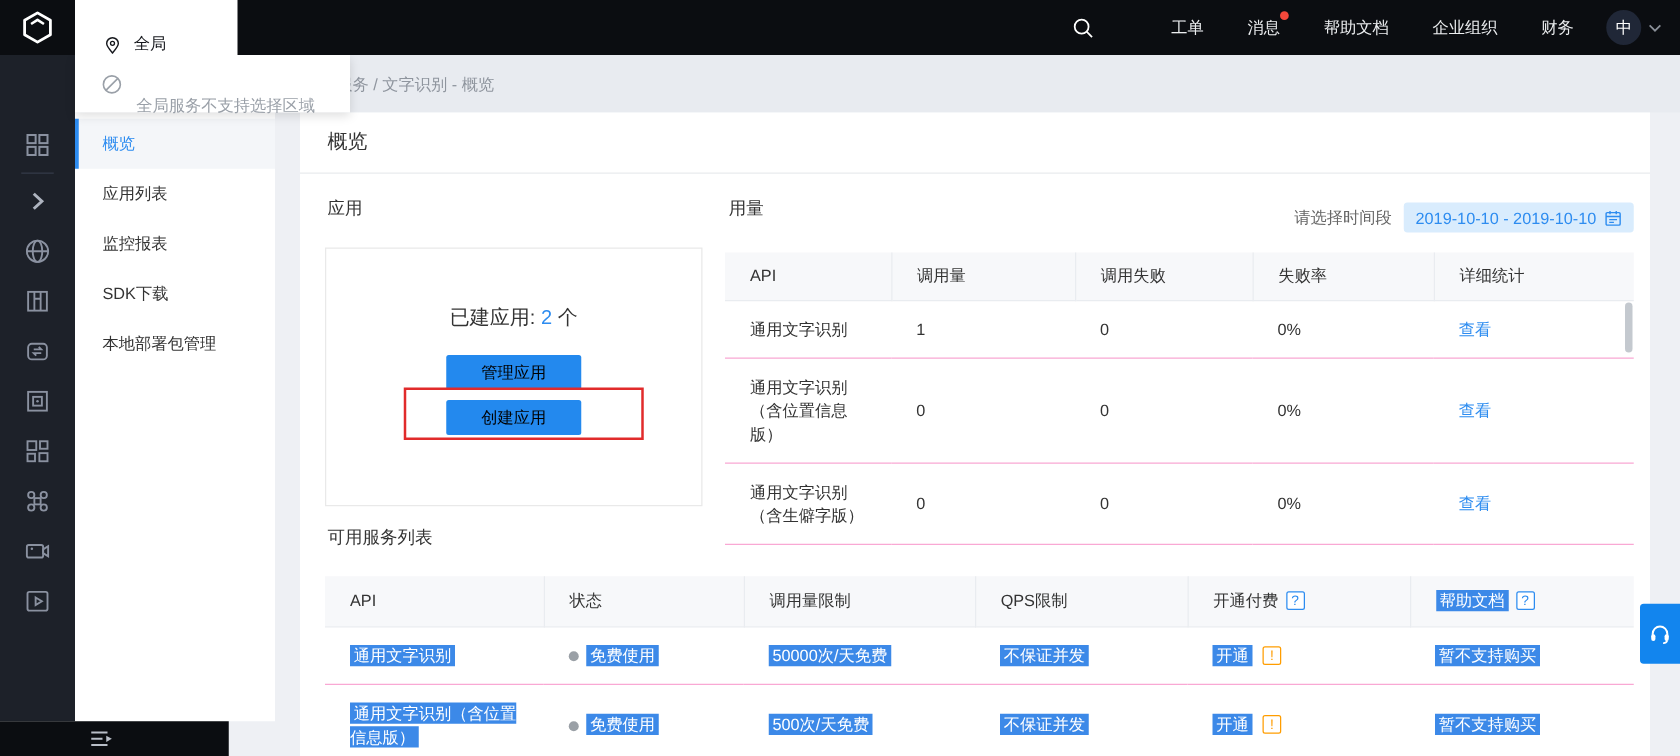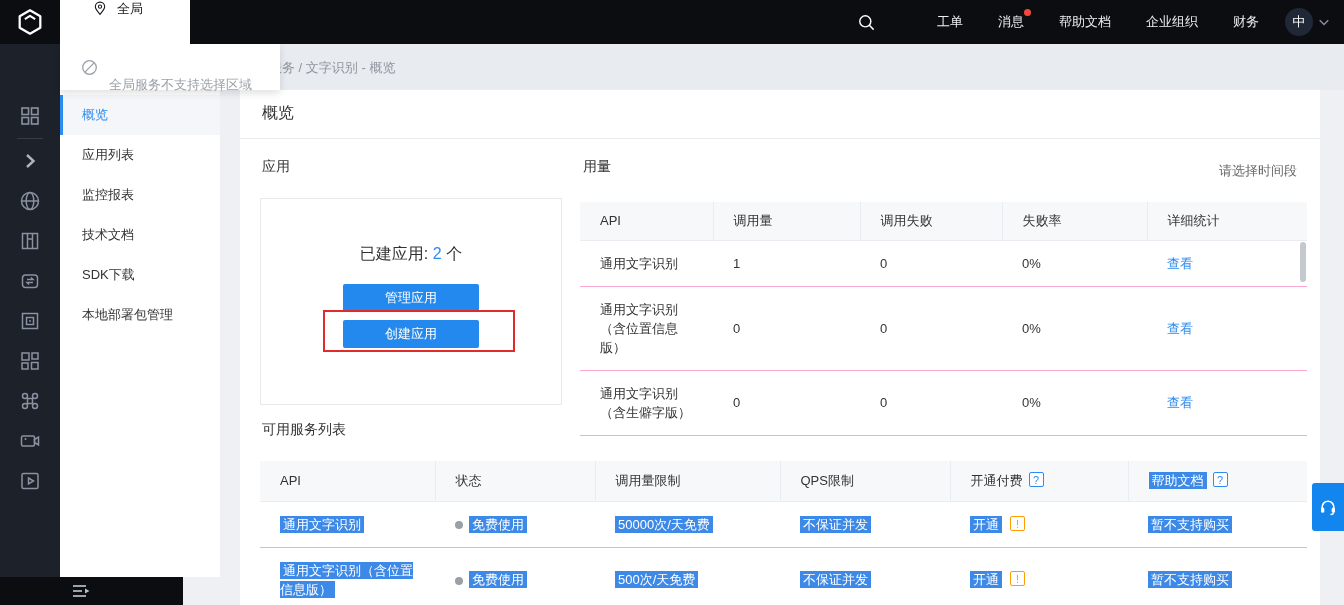--- a/index.html
+++ b/index.html
@@ -8,21 +8,21 @@
     position:relative; overflow:hidden;
     background:#eef0f4;
     font-family:"Liberation Sans","DejaVu Sans",sans-serif;
     color:#333;
   }
   svg { display:block; }
 
   
   .topbar { position:absolute; left:0; top:0; width:1344px; height:44px; background:#0b0d11; z-index:40; }
   .logo-box { position:absolute; left:0; top:0; width:60px; height:44px; display:flex; align-items:center; justify-content:center; cursor:pointer; }
-  .region-sel { position:absolute; left:60px; top:0; width:130px; height:44px; background:#fff; display:flex; align-items:flex-start; padding-left:32px; gap:9px; cursor:pointer; }
+  .region-sel { position:absolute; left:60px; top:0; width:130px; height:44px; background:#fff; display:flex; align-items:flex-end; padding-left:22px; gap:9px; cursor:pointer; }
   .region-label { font-size:13px; color:#16181d; }
   .topbar-right { position:absolute; right:14px; top:0; height:44px; display:flex; align-items:center; }
   .search-btn { margin-right:26px; cursor:pointer; }
   .nav-item { position:relative; color:#eceef0; font-size:13px; margin-left:35px; cursor:pointer; white-space:nowrap; }
   .nav-item:first-of-type { margin-left:0; }
   .badge-dot { position:absolute; top:-4px; right:-7px; width:7px; height:7px; border-radius:50%; background:#f5483b; }
   .avatar-wrap { display:flex; align-items:center; margin-left:26px; gap:5px; cursor:pointer; }
   .avatar { width:28px; height:28px; border-radius:50%; background:#202737; color:#fff; font-size:13px; display:flex; align-items:center; justify-content:center; }
 
   
@@ -52,21 +52,21 @@
   .usage-label { left:343px; top:68px; }
   .services-label { left:22px; top:331px; }
 
   .date-row { position:absolute; top:72px; right:13px; display:flex; align-items:center; }
   .date-caption { font-size:13px; color:#666; margin-right:10px; }
   .date-chip { height:24px; background:#d9ecfd; border-radius:3px; color:#2d8cf0; font-size:13px; display:flex; align-items:center; padding:0 9px; gap:6px; cursor:pointer; }
 
   .app-card { position:absolute; left:20px; top:108px; width:302px; height:207px; border:1px solid #e9e9e9; }
   .app-count { position:absolute; left:0; top:45px; width:100%; text-align:center; font-size:16px; color:#333; }
   .app-count .count-num { color:#2d8cf0; }
-  .btn { position:absolute; left:50%; transform:translateX(-50%); width:136px; height:28px; background:#2389ee; color:#ffffff; font-size:13px; border:none; border-radius:2px; cursor:pointer; font-family:inherit; }
+  .btn { position:absolute; left:50%; transform:translateX(-50%); width:108px; height:28px; background:#2389ee; color:#000000; font-size:13px; border:none; border-radius:2px; cursor:pointer; font-family:inherit; }
   .btn-manage { top:85px; }
   .btn-create { top:121px; }
   .annotation { position:absolute; left:83px; top:220px; width:192px; height:42px; border:2px solid #e12b2b; z-index:6; pointer-events:none; }
 
   
   .tbl { display:table; border-collapse:collapse; font-size:13px; color:#333; table-layout:fixed; }
   .trow { display:table-row; }
   .hcell { display:table-cell; background:#f7f8fa; height:38px; vertical-align:middle; padding:0 10px 0 20px;
            border-right:1px solid #e9ecf0; border-bottom:1px solid #e9ecf0; }
   .hcell.last { border-right:none;padding-left:20px; }
@@ -216,21 +216,20 @@
         <rect x="4" y="4.5" width="16" height="15" rx="1.5"></rect>
         <path d="M10.5 9l5 3-5 3z"></path>
       </svg>
   </span>
 </div>
 
 <div class="product-menu">
   <div class="menu-item active">概览</div>
   <div class="menu-item">应用列表</div>
   <div class="menu-item">监控报表</div>
-  <div class="menu-item">技术文档</div>
   <div class="menu-item">SDK下载</div>
   <div class="menu-item">本地部署包管理</div>
 </div>
 
 <div class="sidebar-footer">
   <span>
     <svg width="19" height="14" viewBox="0 0 19 14">
         <line x1="1" y1="2" x2="14" y2="2" stroke="#b9bec8" stroke-width="1.7"></line>
         <line x1="1" y1="7" x2="10" y2="7" stroke="#b9bec8" stroke-width="1.7"></line>
         <line x1="1" y1="12" x2="14" y2="12" stroke="#b9bec8" stroke-width="1.7"></line>
@@ -241,20 +240,31 @@
 
 <div class="main">
   <div class="page-title">概览</div>
   <div class="title-divider"></div>
 
   <div class="section-label apps-label">应用</div>
   <div class="section-label usage-label">用量</div>
 
   <div class="date-row">
     <span class="date-caption">请选择时间段</span>
+    <span class="date-chip">
+      <span>2019-10-10 - 2019-10-10</span>
+      <svg width="15" height="15" viewBox="0 0 24 24">
+          <rect x="3" y="5" width="18" height="16" rx="1.5" stroke="#2d8cf0" stroke-width="1.8" fill="none"></rect>
+          <line x1="3" y1="10" x2="21" y2="10" stroke="#2d8cf0" stroke-width="1.8"></line>
+          <line x1="8" y1="3" x2="8" y2="7" stroke="#2d8cf0" stroke-width="1.8"></line>
+          <line x1="16" y1="3" x2="16" y2="7" stroke="#2d8cf0" stroke-width="1.8"></line>
+          <line x1="7" y1="14" x2="17" y2="14" stroke="#2d8cf0" stroke-width="1.6"></line>
+          <line x1="7" y1="17.5" x2="13" y2="17.5" stroke="#2d8cf0" stroke-width="1.6"></line>
+        </svg>
+    </span>
   </div>
 
   <div class="app-card">
     <div class="app-count">
       <span>已建应用:</span>
       <span class="count-num">2</span>
       <span>个</span>
     </div>
     <button class="btn btn-manage">管理应用</button>
     <button class="btn btn-create">创建应用</button>

